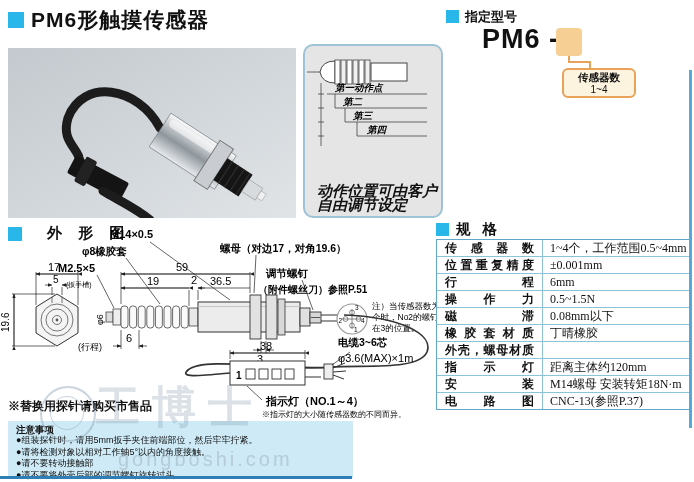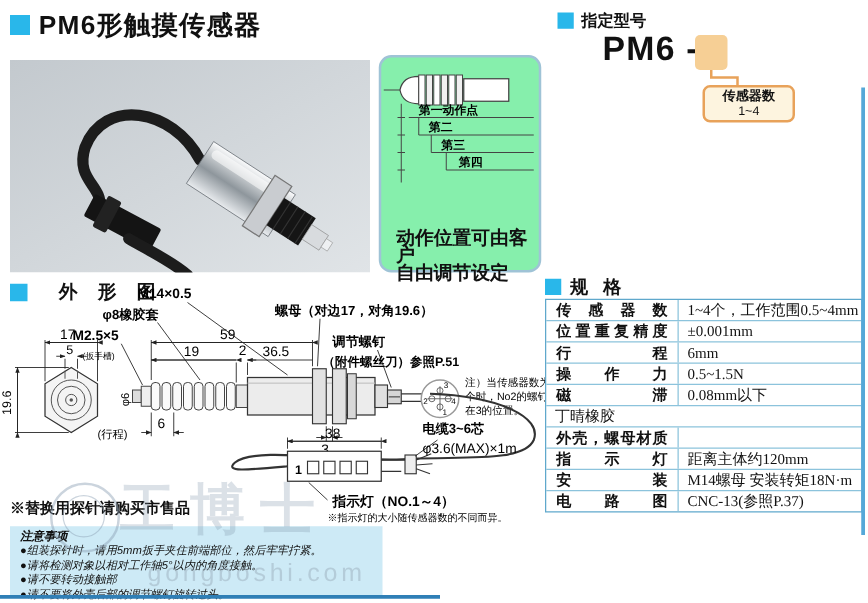--- a/index.html
+++ b/index.html
@@ -20,40 +20,40 @@
   .orange-box{position:absolute;width:26px;height:28px;background:#f6cf95;border-radius:4px;}
   .tag-box{position:absolute;width:74px;height:30px;border:2px solid #e8a25a;border-radius:6px;
            background:#fdf4df;text-align:center;line-height:1.1;padding-top:2px;box-sizing:border-box;}
   .tag-box .t1{font-size:10.5px;font-weight:bold;}
   .tag-box .t2{font-size:10px;}
 
   
   .photo{position:absolute;left:8px;top:48px;width:288px;height:170px;}
 
   
-  .action-box{position:absolute;left:303px;top:44px;width:130px;height:174px;
-              border:2px solid #9fc3d6;border-radius:10px;background:#86efac;box-sizing:border-box;}
+  .action-box{position:absolute;left:303px;top:44px;width:140px;height:174px;
+              border:2px solid #9fc3d6;border-radius:10px;background:#e5e5e5;box-sizing:border-box;font-style:italic;}
   .action-caption{position:absolute;left:12px;top:138px;font-size:15px;font-weight:bold;line-height:14px;}
 
   
   .sec-hdr{font-size:15px;font-weight:bold;letter-spacing:6px;}
 
   
   .spec{position:absolute;left:436px;top:239px;width:254px;border:1.5px solid #5fa8cc;
         background:#fff;box-sizing:border-box;}
   .srow{display:grid;grid-template-columns:106px 1fr;height:16px;line-height:16px;}
   .srow + .srow{border-top:1px solid #8cc3dc;}
   .sl{font-size:12px;font-weight:bold;padding:0 8px;border-right:1px solid #8cc3dc;
       text-align:justify;text-align-last:justify;overflow:hidden;white-space:nowrap;}
   .sv{font-size:12px;font-family:"Liberation Serif",serif;padding-left:7px;white-space:nowrap;overflow:hidden;}
 
   
   .replace-note{font-size:12px;font-weight:bold;}
-  .caution{position:absolute;left:8px;top:421px;width:298px;height:57px;background:#cdeaf6;
-           box-sizing:border-box;padding:3px 8px;font-style:italic;}
+  .caution{position:absolute;left:8px;top:421px;width:345px;height:57px;background:#cdeaf6;
+           box-sizing:border-box;padding:3px 8px;}
   .caution .ct{font-size:9.5px;font-weight:bold;line-height:11px;}
   .caution .ci{font-size:9px;line-height:11.5px;white-space:nowrap;overflow:hidden;}
 
   
   .wm-circle{position:absolute;border-radius:50%;border:2px solid rgba(140,160,180,.45);}
   .wm-logo{position:absolute;font-size:44px;font-weight:bold;letter-spacing:12px;
            color:rgba(125,148,170,.28);font-family:"Liberation Serif",serif;white-space:nowrap;}
   .wm-url{position:absolute;font-size:20px;letter-spacing:3px;color:rgba(150,168,182,.45);white-space:nowrap;}
 
   .vline{position:absolute;left:689px;top:70px;width:3px;height:358px;background:#55a8d8;}
@@ -325,20 +325,21 @@
       </div>
     <div class="srow">
         <div class="sl">操作力</div>
         <div class="sv">0.5~1.5N</div>
       </div>
     <div class="srow">
         <div class="sl">磁滞</div>
         <div class="sv">0.08mm以下</div>
       </div>
     <div class="srow">
+        <div class="sl">橡胶套材质</div>
         <div class="sv">丁晴橡胶</div>
       </div>
     <div class="srow">
         <div class="sl">外壳，螺母材质</div>
       </div>
     <div class="srow">
         <div class="sl">指示灯</div>
         <div class="sv">距离主体约120mm</div>
       </div>
     <div class="srow">

